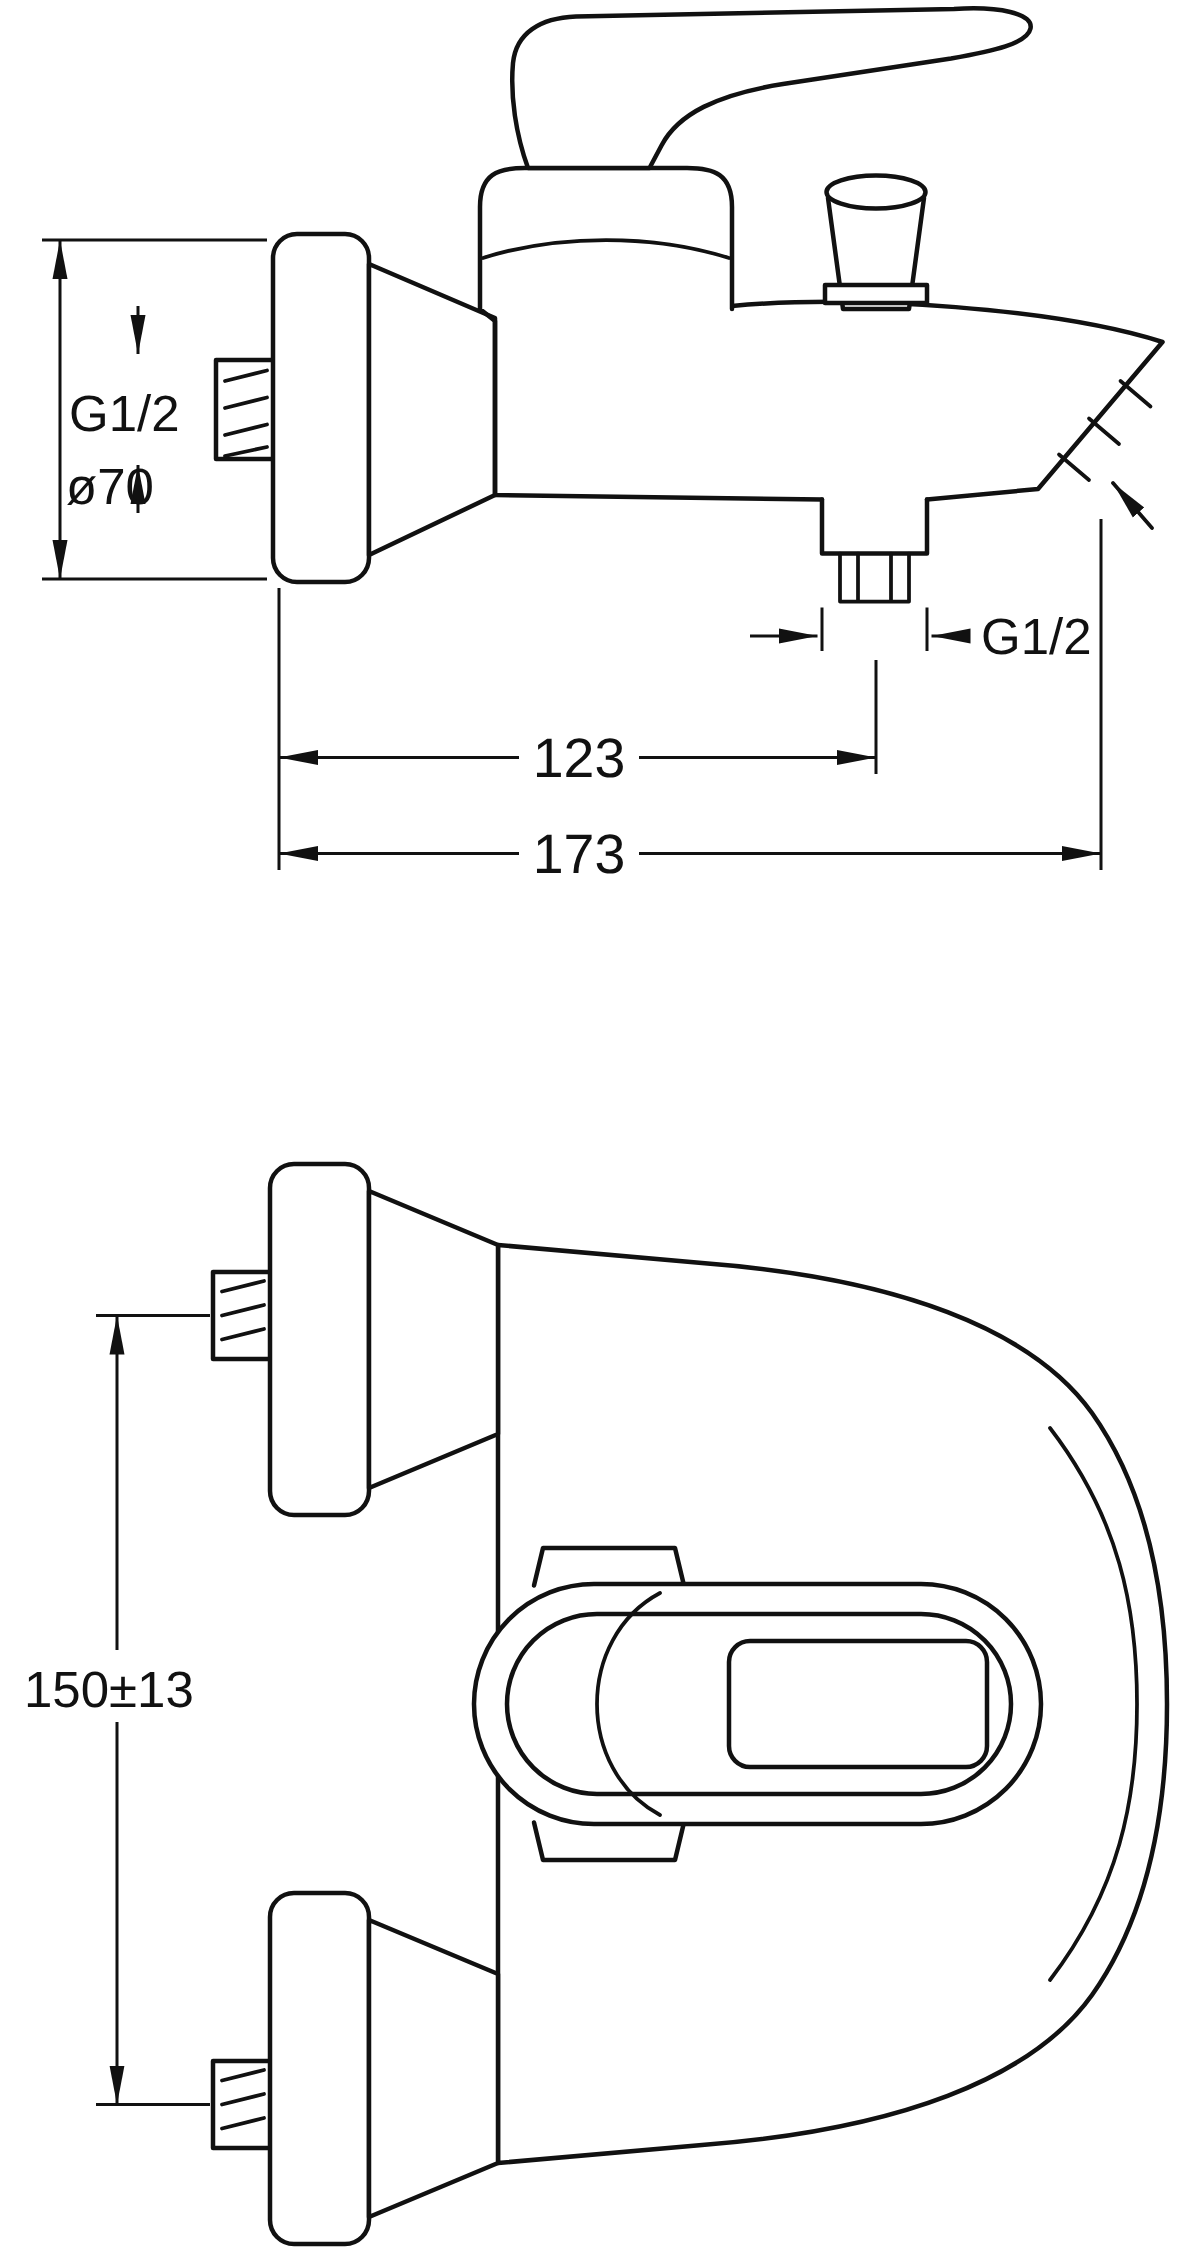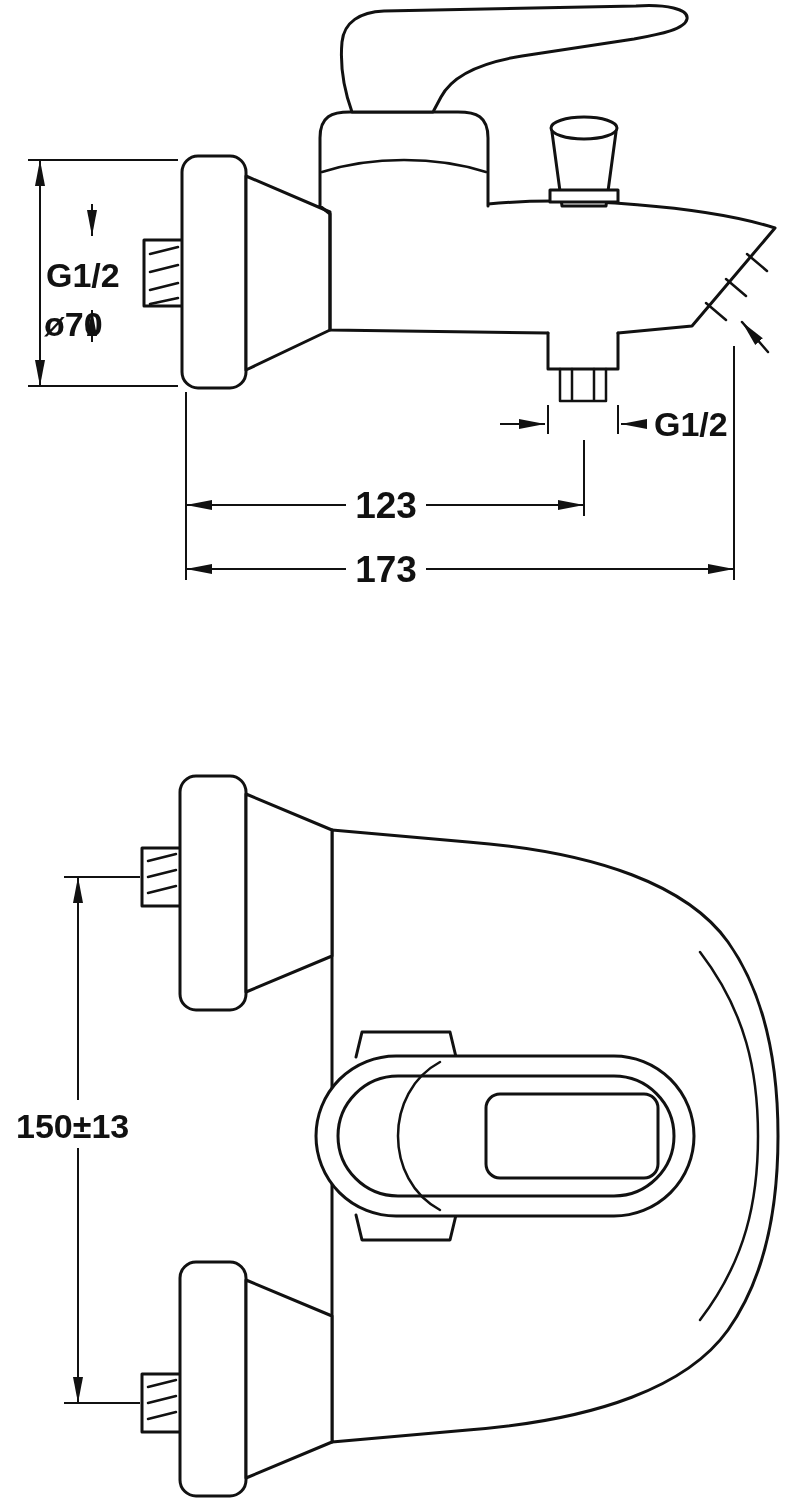--- a/index.html
+++ b/index.html
@@ -6,21 +6,20 @@
     margin: 0;
     padding: 0;
     background: #ffffff;
   }
   .page {
     position: relative;
     width: 795px;
     height: 1500px;
     background: #ffffff;
     font-family: "Liberation Sans", sans-serif;
-    font-weight: bold;
   }
   svg text {
     font-family: "Liberation Sans", sans-serif;
     fill: #111111;
   }
   .outline {
     stroke: #111111;
     stroke-width: 3;
     fill: none;
     stroke-linecap: round;

